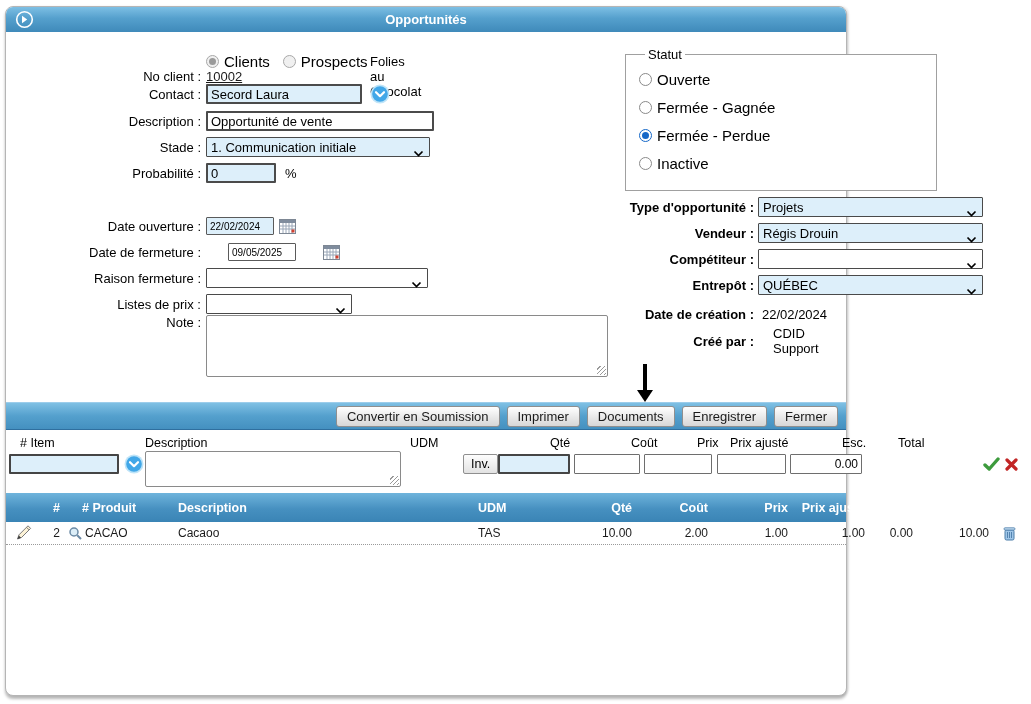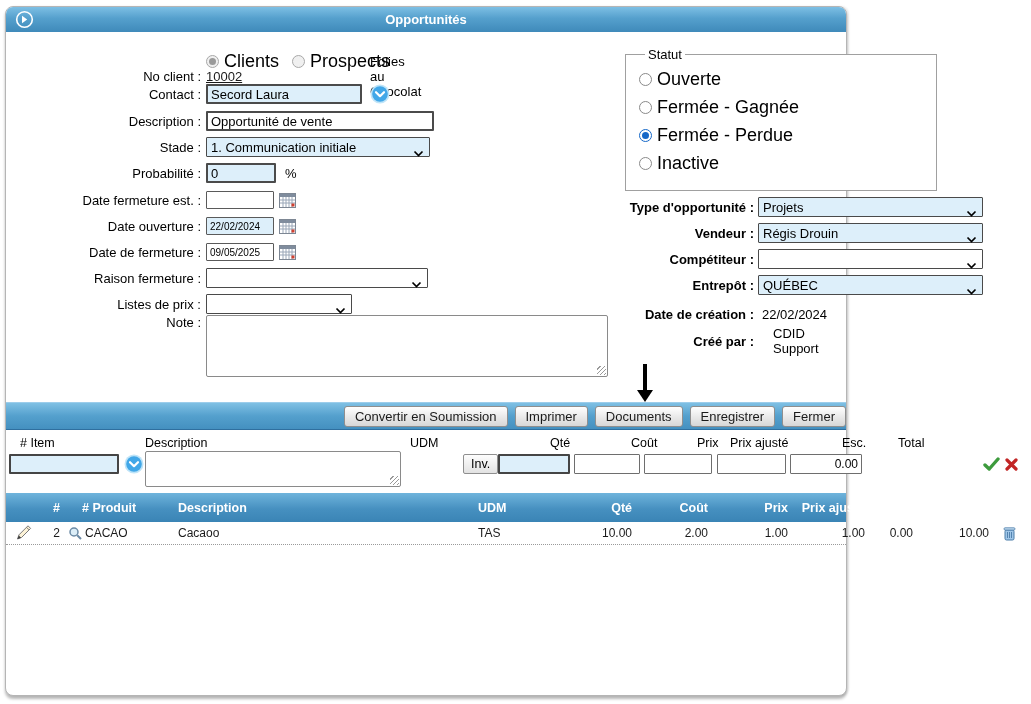--- a/index.html
+++ b/index.html
@@ -23,21 +23,21 @@
   .sel{height:20px;border:1px solid #4a4a4a;background:#fff;display:flex;align-items:center;
        font-size:13px;padding:0 18px 0 4px;position:relative;border-radius:1px;cursor:pointer;}
   .sel.blue{background:#ddeffa;}
   .sel .chev{position:absolute;right:5px;top:7px;}
   .rb{width:13px;height:13px;border-radius:50%;border:1px solid #8a8a8a;background:#fff;
       display:inline-block;position:relative;flex:none;}
   .rb.disabled{background:#f0f0f0;border-color:#a8a8a8;}
   .rb.checked-gray::after{content:"";position:absolute;inset:2px;border-radius:50%;background:#9a9a9a;}
   .rb.checked-blue{border-color:#1668c8;}
   .rb.checked-blue::after{content:"";position:absolute;inset:2px;border-radius:50%;background:#1668c8;}
-  .rb-label{font-size:18px;margin-left:5px;}
+  .rb-label{font-size:15px;margin-left:5px;}
   .link{font-size:13px;text-decoration:underline;color:#1a1a1a;cursor:pointer;}
   .plain{font-size:13px;color:#000;}
   .ta-wrap{position:relative;}
   .ta-wrap textarea{display:block;border:1px solid #8a8a8a;border-radius:2px;resize:none;
        font-size:12px;padding:2px 3px;background:#fff;outline:none;}
   .grip{position:absolute;right:2px;bottom:2px;width:9px;height:9px;
         background:repeating-linear-gradient(135deg,transparent 0 2px,#9a9a9a 2px 3px);}
   fieldset.statut{position:absolute;left:619px;top:40px;width:312px;height:144px;margin:0;
         border:1px solid #a0a0a0;padding:10px 0 0 13px;background:#fff;}
   fieldset.statut legend{font-size:13px;padding:0 3px;margin-left:6px;}
@@ -46,21 +46,21 @@
   .rlbl{width:139px;text-align:right;padding-right:4px;font-size:13px;flex:none;font-weight:bold;}
 
   .down-arrow{position:absolute;left:630px;top:357px;width:17px;height:38px;}
   .down-arrow .stem{width:4px;height:26px;background:#000;margin:0 auto;}
   .down-arrow .head{width:0;height:0;border-left:8px solid transparent;border-right:8px solid transparent;
         border-top:12px solid #000;margin:0 auto;}
 
   .toolbar{position:absolute;left:0;right:0;top:395px;height:28px;
         background:linear-gradient(180deg,#7fc0e4 0%,#54a0cd 50%,#4490c0 100%);
         border-top:1px solid #9ccdeb;border-bottom:1px solid #2f6f9f;
-        display:flex;align-items:center;justify-content:flex-end;gap:7px;padding-right:0;}
+        display:flex;align-items:center;justify-content:flex-end;gap:7px;padding-right:8px;}
   .btn{background:linear-gradient(180deg,#ffffff,#e8e8e8 55%,#d7d7d7);border:1px solid #8f8f8f;
        border-radius:3px;font-size:13px;color:#1a1a1a;height:21px;padding:0 10px;cursor:pointer;}
 
   .entry{position:absolute;left:0;right:0;top:423px;height:63px;background:#fff;}
   .e-lbl{position:absolute;top:6px;font-size:12.5px;color:#000;}
   .entry input{position:absolute;top:24px;height:20px;font-size:12px;padding:0 3px;border-radius:1px;}
   .e-in{border:1px solid #6e6e6e;background:#fff;}
   .e-in.focus{border:2px solid #454545;background:#ddeffa;}
   .inv-btn{position:absolute;left:457px;top:24px;height:20px;padding:0 7px;font-size:12.5px;
        background:linear-gradient(180deg,#fdfdfd,#e2e2e2);border:1px solid #8f8f8f;border-radius:2px;cursor:pointer;}
@@ -145,47 +145,35 @@
             </svg></span>
     </div>
   </div>
 
   <div class="lrow" style="top:156px;">
     <span class="lbl">Probabilité :</span>
     <input class="tb blue" style="width: 70px;" value="0">
     <span class="plain" style="margin-left:9px;">%</span>
   </div>
 
-  <div class="lrow" style="top:183px;">
-    <span class="lbl">Date fermeture est. :</span>
-    <input class="tb date" value="" style="">
-    <span class="icon-btn" style="position:static;margin-left:5px;">
-      <svg width="17" height="15" viewBox="0 0 17 15">
-            <rect x="0.5" y="0.5" width="16" height="14" fill="#fff" stroke="#7d8794"></rect>
-            <rect x="1" y="1" width="15" height="3" fill="#7f8c9d"></rect>
-            <path d="M1 7h15M1 10h15M4 4v10M7 4v10M10 4v10M13 4v10" stroke="#9aa7b8" stroke-width="1"></path>
-            <rect x="12.5" y="10.5" width="3" height="3" fill="#d04030"></rect>
-          </svg>
-    </span>
-  </div>
 
   <div class="lrow" style="top:209px;">
     <span class="lbl">Date ouverture :</span>
     <input class="tb date" style="background: rgb(221, 239, 250);" value="22/02/2024">
     <span class="icon-btn" style="position:static;margin-left:5px;">
       <svg width="17" height="15" viewBox="0 0 17 15">
             <rect x="0.5" y="0.5" width="16" height="14" fill="#fff" stroke="#7d8794"></rect>
             <rect x="1" y="1" width="15" height="3" fill="#7f8c9d"></rect>
             <path d="M1 7h15M1 10h15M4 4v10M7 4v10M10 4v10M13 4v10" stroke="#9aa7b8" stroke-width="1"></path>
             <rect x="12.5" y="10.5" width="3" height="3" fill="#d04030"></rect>
           </svg>
     </span>
   </div>
 
-  <div class="lrow" style="top:235px;">
+  <div class="lrow" style="top:235px;gap:22px;">
     <span class="lbl">Date de fermeture :</span>
     <input class="tb date" value="09/05/2025" style="">
     <span class="icon-btn" style="position:static;margin-left:5px;">
       <svg width="17" height="15" viewBox="0 0 17 15">
             <rect x="0.5" y="0.5" width="16" height="14" fill="#fff" stroke="#7d8794"></rect>
             <rect x="1" y="1" width="15" height="3" fill="#7f8c9d"></rect>
             <path d="M1 7h15M1 10h15M4 4v10M7 4v10M10 4v10M13 4v10" stroke="#9aa7b8" stroke-width="1"></path>
             <rect x="12.5" y="10.5" width="3" height="3" fill="#d04030"></rect>
           </svg>
     </span>

